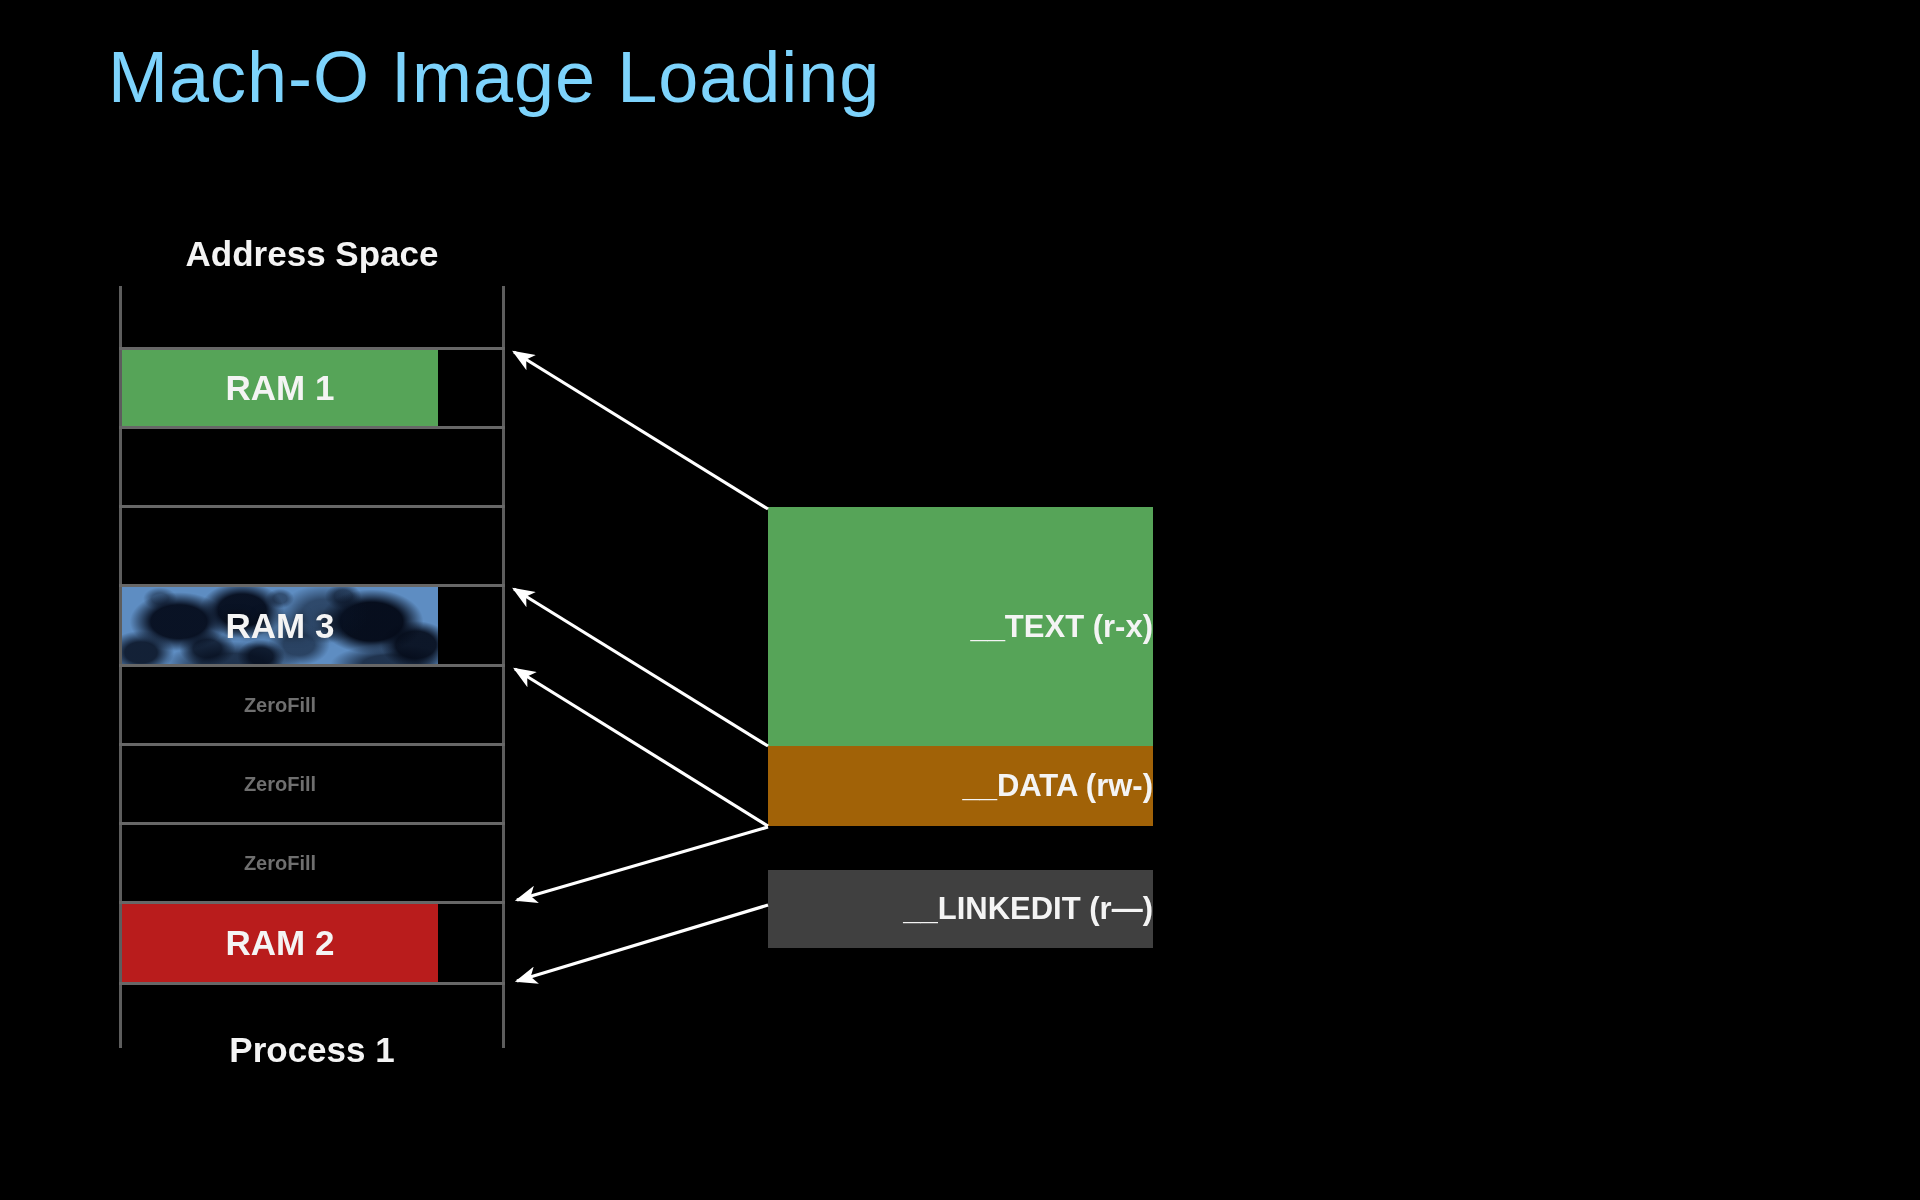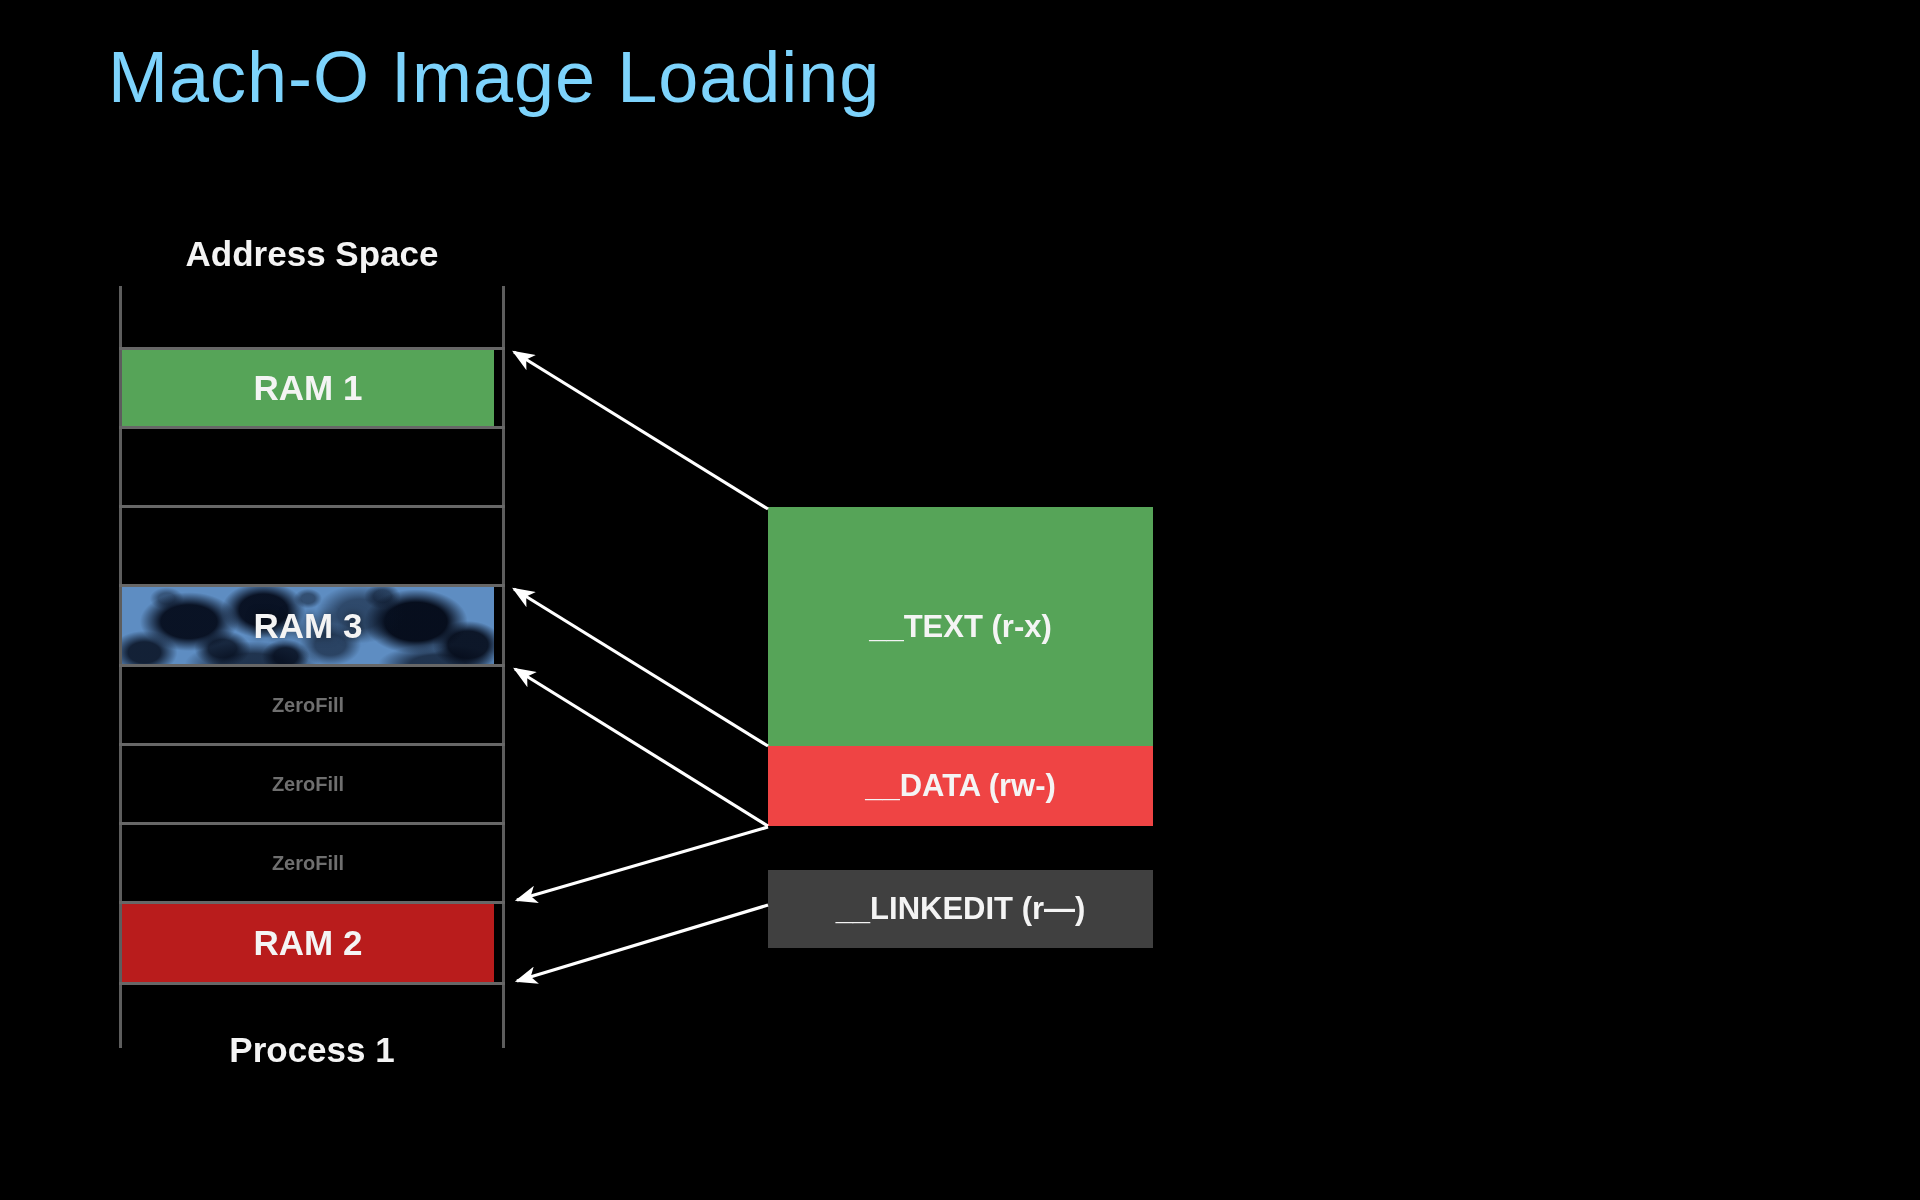--- a/index.html
+++ b/index.html
@@ -55,21 +55,21 @@
     position: absolute;
     left: 119px;
     width: 386px;
     height: 3px;
     background: #676767;
   }
   
   .row {
     position: absolute;
     left: 122px;
-    width: 372px;
+    width: 316px;
     display: flex;
     align-items: center;
     justify-content: center;
   }
   .row-ram1 { top: 350px; height: 76px; background: #56a458; }
   .row-ram2 { top: 904px; height: 78px; background: #b91c1c; }
   .row-ram3 {
     top: 587px; height: 77px;
     background-color: #5e8dc2;
     background-image:
@@ -103,24 +103,24 @@
   
   .dylib {
     position: absolute;
     left: 768px;
     top: 507px;
     width: 385px;
   }
   .segment {
     display: flex;
     align-items: center;
-    justify-content: center;
+    justify-content: flex-end;
   }
   .seg-text     { height: 239px; background: #56a458; }
-  .seg-data     { height: 80px;  background: #ef4444; }
+  .seg-data     { height: 80px;  background: #a16207; }
   .seg-linkedit { height: 78px;  background: #404040; margin-top: 44px; }
   .seg-label { font-size: 31px; }
   .dylib-label {
     position: absolute;
     left: 768px;
     top: 922px;
     width: 385px;
     text-align: center;
   }
   

